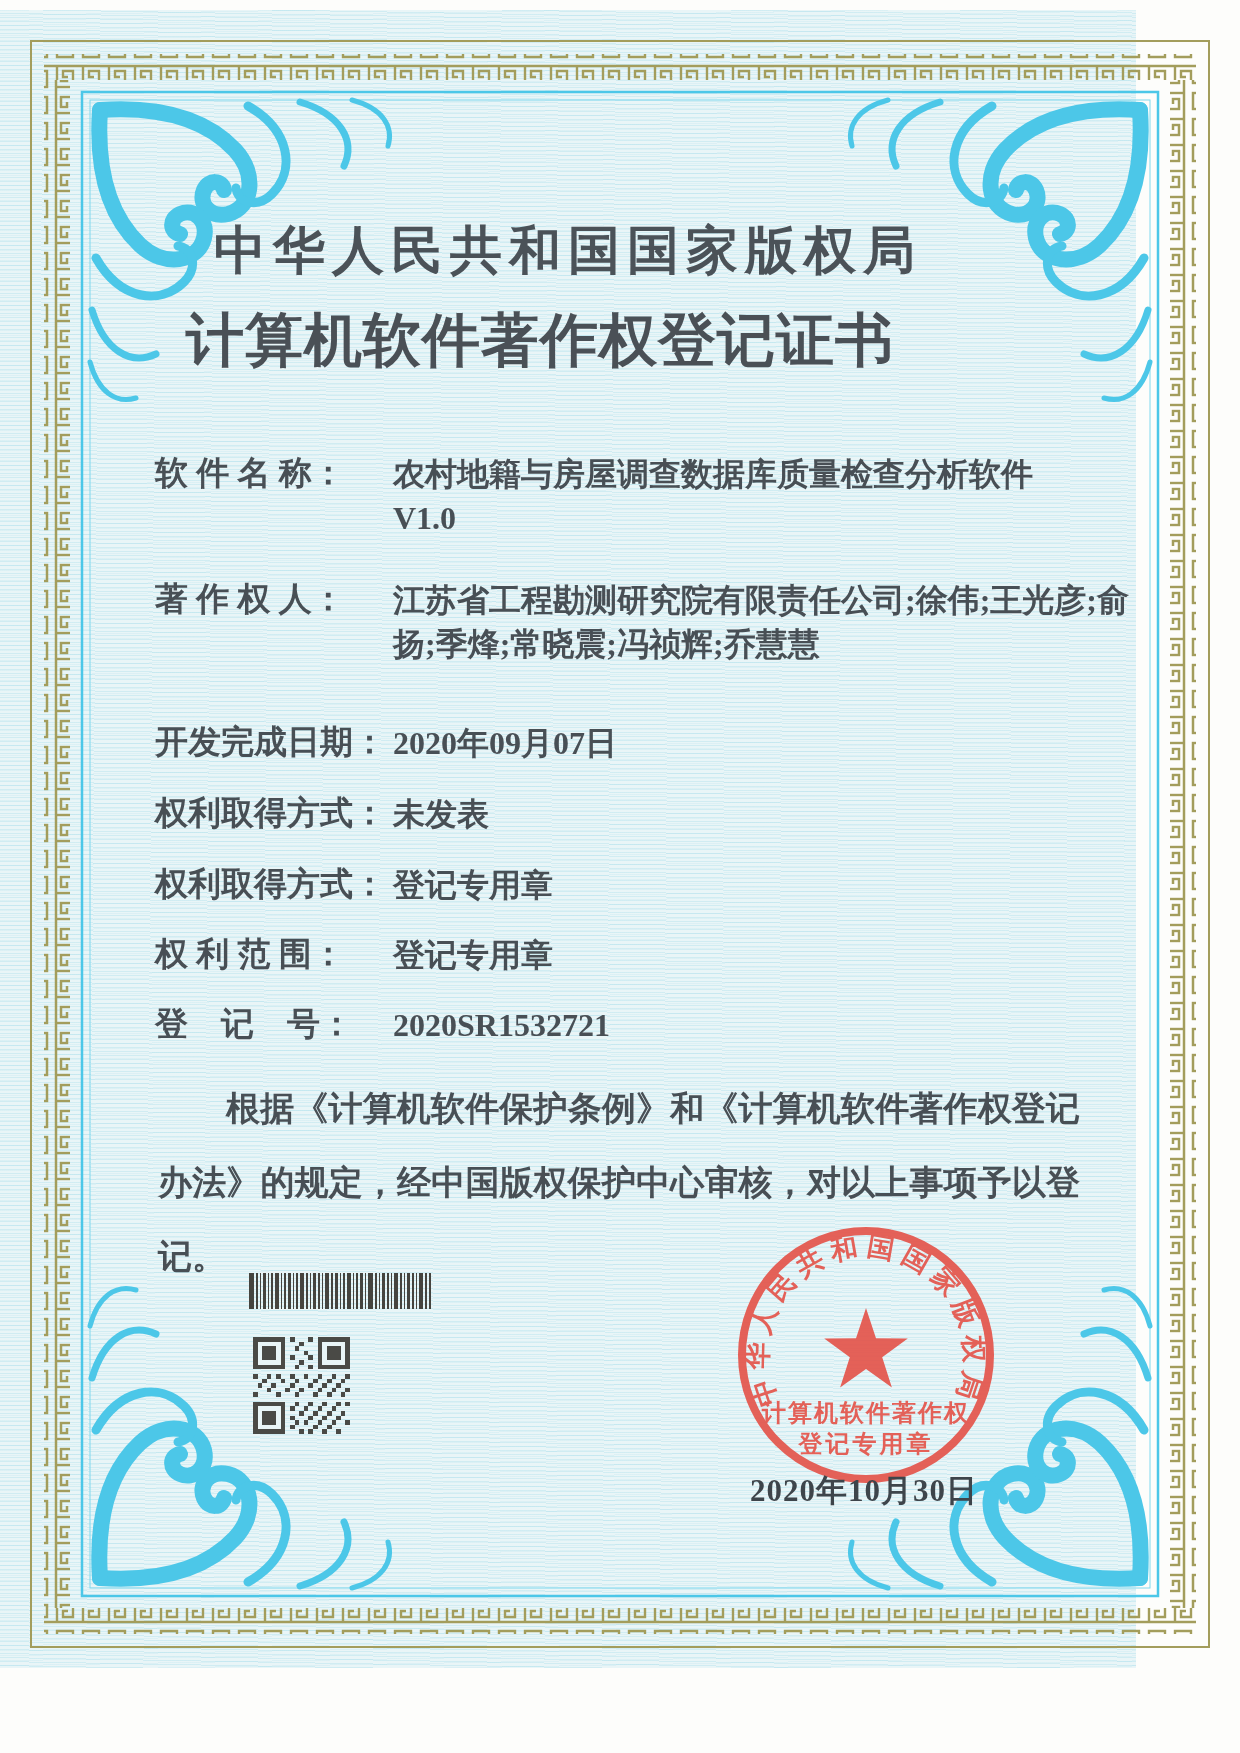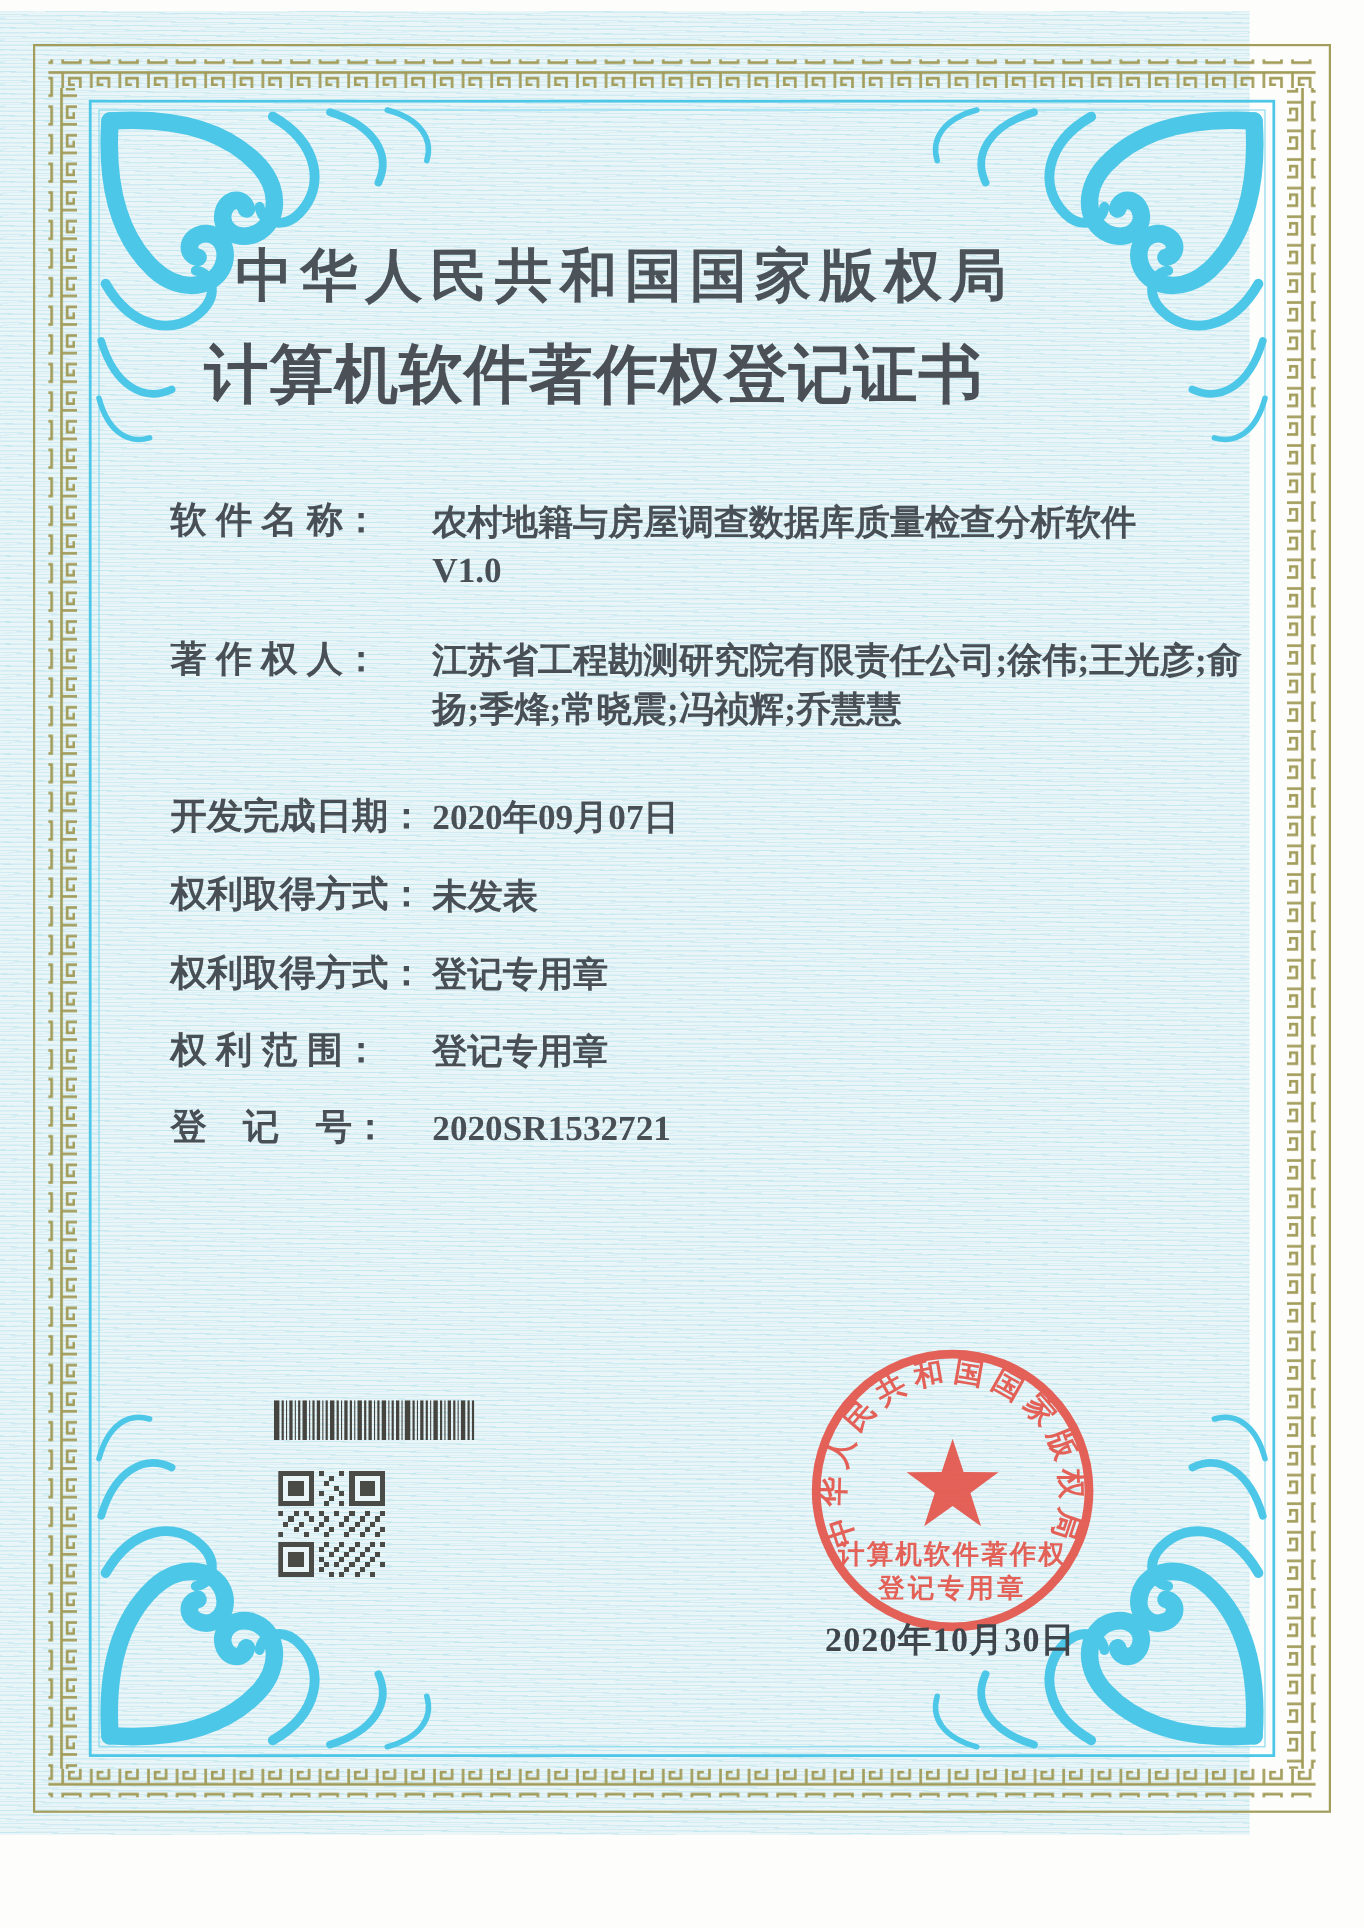--- a/index.html
+++ b/index.html
@@ -137,20 +137,21 @@
   </div>
   <div class="frow r6">
     <span class="flabel">权 利 范 围：</span>
     <span class="fvalue">登记专用章</span>
   </div>
   <div class="frow r7">
     <span class="flabel">登　记　号：</span>
     <span class="fvalue">2020SR1532721</span>
   </div>
 
+  <div class="txt statement">根据《计算机软件保护条例》和《计算机软件著作权登记办法》的规定，经中国版权保护中心审核，对以上事项予以登记。</div>
 
   <svg class="barcode" width="184" height="36" viewBox="0 0 184 36" aria-hidden="true">
     <path fill="#45443f" d="M0 0h5v36H-0zM7 0h2v36H7zM11 0h1v36h-1zM14 0h3v36h-3zM19 0h1v36h-1zM22 0h2v36h-2zM26 0h4v36h-4zM32 0h1v36h-1zM35 0h2v36h-2zM39 0h3v36h-3zM44 0h1v36h-1zM47 0h2v36h-2zM51 0h4v36h-4zM57 0h2v36h-2zM61 0h1v36h-1zM64 0h3v36h-3zM69 0h2v36h-2zM73 0h1v36h-1zM76 0h4v36h-4zM82 0h2v36h-2zM86 0h3v36h-3zM91 0h1v36h-1zM94 0h2v36h-2zM98 0h4v36h-4zM104 0h1v36h-1zM107 0h2v36h-2zM111 0h3v36h-3zM116 0h1v36h-1zM119 0h5v36h-5zM126 0h2v36h-2zM130 0h1v36h-1zM133 0h3v36h-3zM138 0h2v36h-2zM142 0h1v36h-1zM145 0h4v36h-4zM151 0h2v36h-2zM155 0h1v36h-1zM158 0h3v36h-3zM163 0h2v36h-2zM167 0h1v36h-1zM170 0h4v36h-4zM176 0h2v36h-2zM180 0h2v36h-2z"></path>
   </svg>
 
   <svg class="qrcode" width="97" height="97" viewBox="0 0 21 21" shape-rendering="crispEdges" aria-hidden="true">
     <g fill="#4a4a46">
       <path d="M0 0h7v7H0z"></path>
         <path d="M14 0h7v7h-7z"></path>
         <path d="M0 14h7v7H0z"></path>

